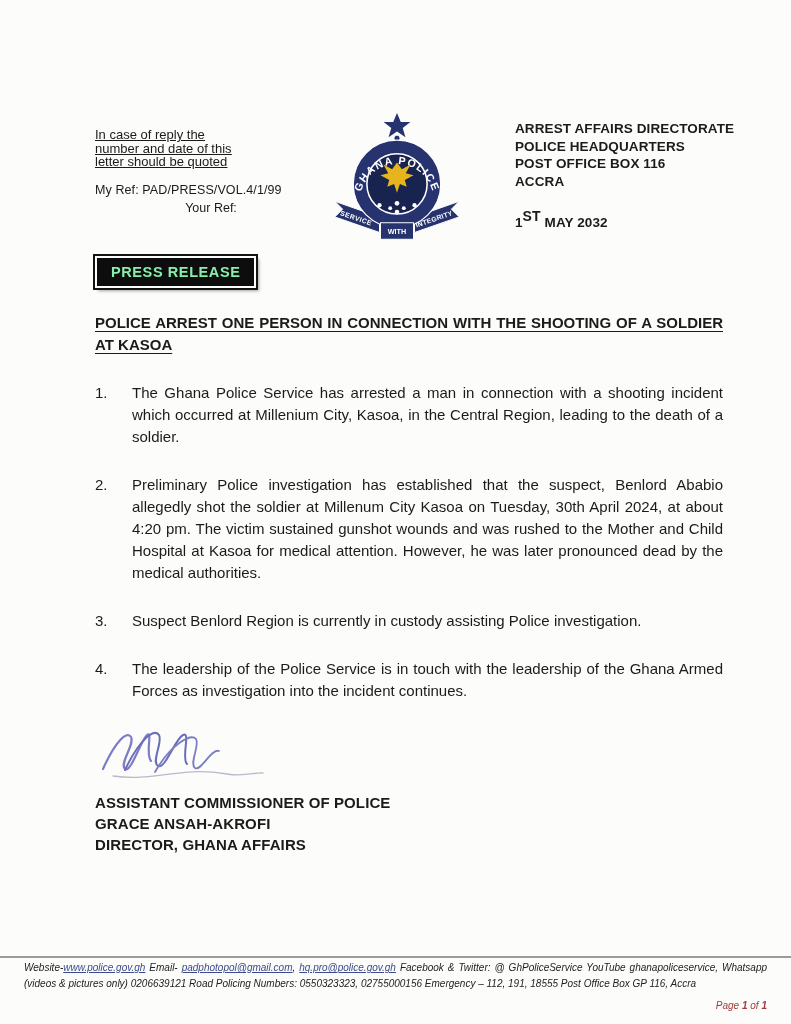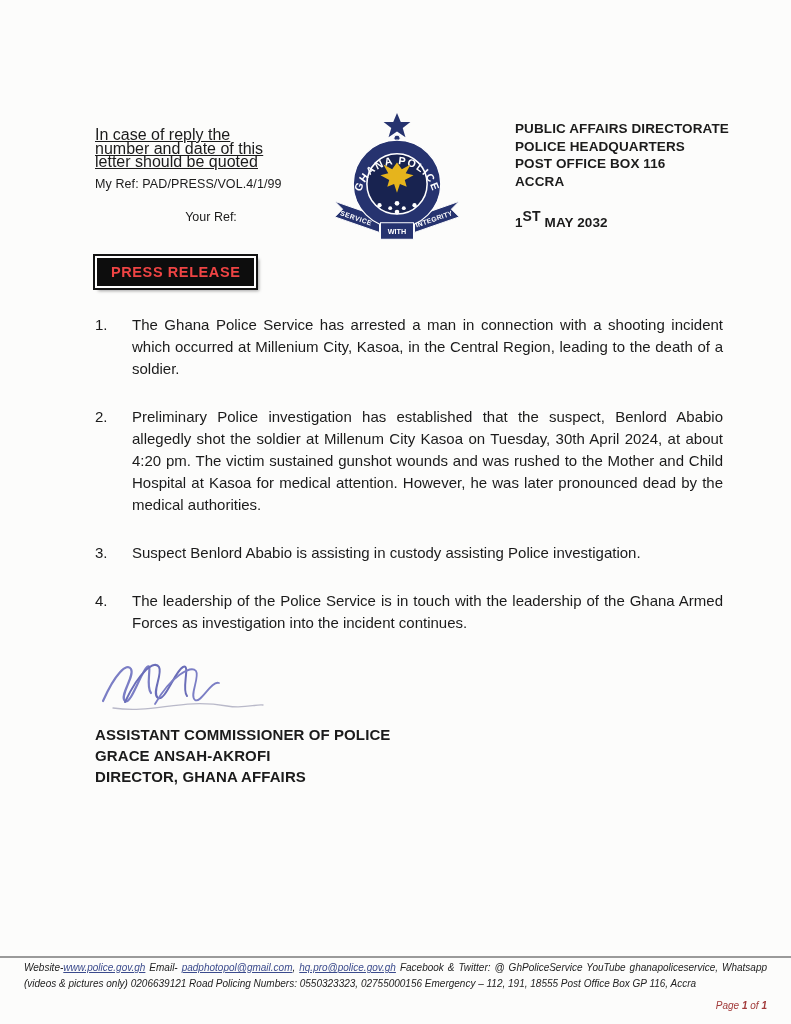--- a/index.html
+++ b/index.html
@@ -7,35 +7,35 @@
     --ink:#1b1b1b; --link:#3a4a8c; --page-red:#a23b3b; --sig:#7b7ec5;
   }
   *{margin:0;padding:0;box-sizing:border-box;}
   html,body{background:#e9e9e9;}
   body{font-family:"Liberation Sans","DejaVu Sans",sans-serif;color:var(--ink);}
   .page{position:relative;width:791px;height:1024px;background:#fcfcfb;margin:0 auto;overflow:hidden;}
 
   
   .header{display:flex;align-items:flex-start;padding:112px 46px 0 95px;}
   .hdr-left{width:232px;padding-top:16px;font-size:12.5px;}
-  .reply-note{font-size:16px;line-height:13.5px;margin-bottom:8px;text-decoration:underline;}
+  .reply-note{font-size:13px;line-height:13.5px;margin-bottom:14px;text-decoration:underline;}
   .reply-note span{display:inline;text-decoration:underline;}
   .reply-note div{white-space:nowrap;}
-  .myref{margin-bottom:19px;letter-spacing:.1px;}
+  .myref{margin-bottom:4px;letter-spacing:.1px;}
   .yourref{margin-bottom:0;text-align:center;}
 
   .logo-box{width:140px;height:136px;flex:none;}
 
   .hdr-right{margin-left:48px;padding-top:8px;font-weight:bold;font-size:13.5px;line-height:17.5px;letter-spacing:.1px;}
   .date-line{margin-top:18px;font-size:13.5px;}
   .date-line sup{font-size:14px;vertical-align:super;}
 
   
   .badge-wrap{margin:8px 0 0 95px;}
-  .badge{display:inline-block;background:#0d0d0d;color:#ef4444;font-weight:bold;font-size:14.5px;
+  .badge{display:inline-block;background:#0d0d0d;color:#86efac;font-weight:bold;font-size:14.5px;
          letter-spacing:.6px;padding:6px 14px;border:2px solid #fff;outline:2px solid #141414;
          box-shadow:3px 3px 3px rgba(0,0,0,.35);}
 
   
   .doc-body{padding:0 68px 0 95px;}
   .doc-title{margin-top:24px;font-size:15px;font-weight:bold;line-height:22px;
              text-align:justify;text-decoration:underline;text-underline-offset:3px;}
   .list{margin-top:22px;}
   .list-item{display:flex;font-size:15px;line-height:22px;margin-top:26px;}
   .li-num{width:37px;flex:none;}
@@ -101,46 +101,47 @@
 
         <rect x="53" y="114" width="34" height="17" fill="var(--navy)" stroke="#fff" stroke-width="1"></rect>
 
         <text transform="translate(11,106) rotate(19)" font-size="7" font-weight="bold" fill="#fff" letter-spacing=".5" font-family="Liberation Sans, DejaVu Sans, sans-serif">SERVICE</text>
         <text transform="translate(90,119) rotate(-19)" font-size="7" font-weight="bold" fill="#fff" letter-spacing=".3" font-family="Liberation Sans, DejaVu Sans, sans-serif">INTEGRITY</text>
         <text x="70" y="126" text-anchor="middle" font-size="7.5" font-weight="bold" fill="#fff" font-family="Liberation Sans, DejaVu Sans, sans-serif">WITH</text>
       </svg>
     </div>
 
     <div class="hdr-right">
-      <div>PUBLIC AFFAIRS DIRECTORATE</div>
+      <div>ARREST AFFAIRS DIRECTORATE</div>
       <div>POLICE HEADQUARTERS</div>
       <div>POST OFFICE BOX 116</div>
       <div>ACCRA</div>
       <div class="date-line"><span>1</span><sup>ST</sup><span> MAY 2032</span></div>
     </div>
   </div>
 
   <div class="badge-wrap">
     <span class="badge">PRESS RELEASE</span>
   </div>
 
   <div class="doc-body">
+    <h1 class="doc-title">POLICE ARREST ONE PERSON IN CONNECTION WITH THE SHOOTING OF A SOLDIER AT KASOA</h1>
 
     <div class="list">
       <div class="list-item">
         <span class="li-num">1.</span>
         <span class="li-text">The Ghana Police Service has arrested a man in connection with a shooting incident which occurred at Millenium City, Kasoa, in the Central Region, leading to the death of a soldier.</span>
       </div>
       <div class="list-item">
         <span class="li-num">2.</span>
         <span class="li-text">Preliminary Police investigation has established that the suspect, Benlord Ababio allegedly shot the soldier at Millenum City Kasoa on Tuesday, 30th April 2024, at about 4:20 pm. The victim sustained gunshot wounds and was rushed to the Mother and Child Hospital at Kasoa for medical attention. However, he was later pronounced dead by the medical authorities.</span>
       </div>
       <div class="list-item">
         <span class="li-num">3.</span>
-        <span class="li-text">Suspect Benlord Ababio is assisting in custody assisting Police investigation.</span>
+        <span class="li-text">Suspect Benlord Region is currently in custody assisting Police investigation.</span>
       </div>
       <div class="list-item">
         <span class="li-num">4.</span>
         <span class="li-text">The leadership of the Police Service is in touch with the leadership of the Ghana Armed Forces as investigation into the incident continues.</span>
       </div>
     </div>
   </div>
 
   <div class="sig-block">
     <svg class="sig-img" viewBox="0 0 260 60">

